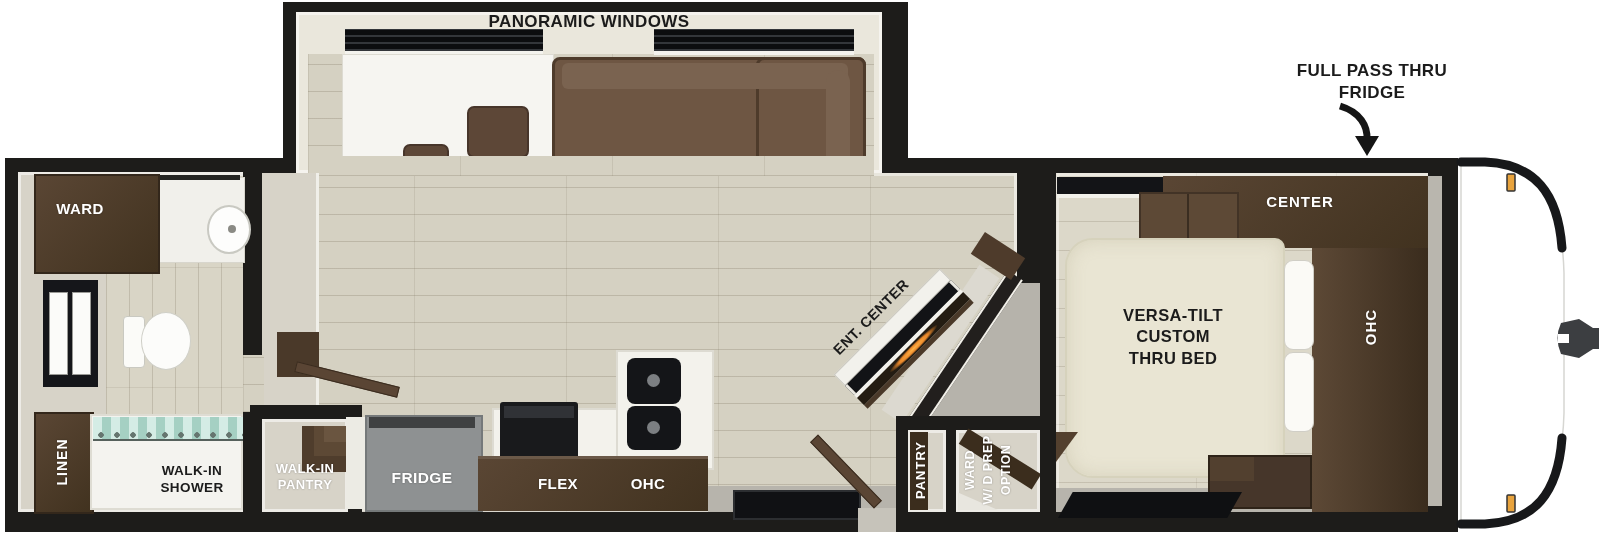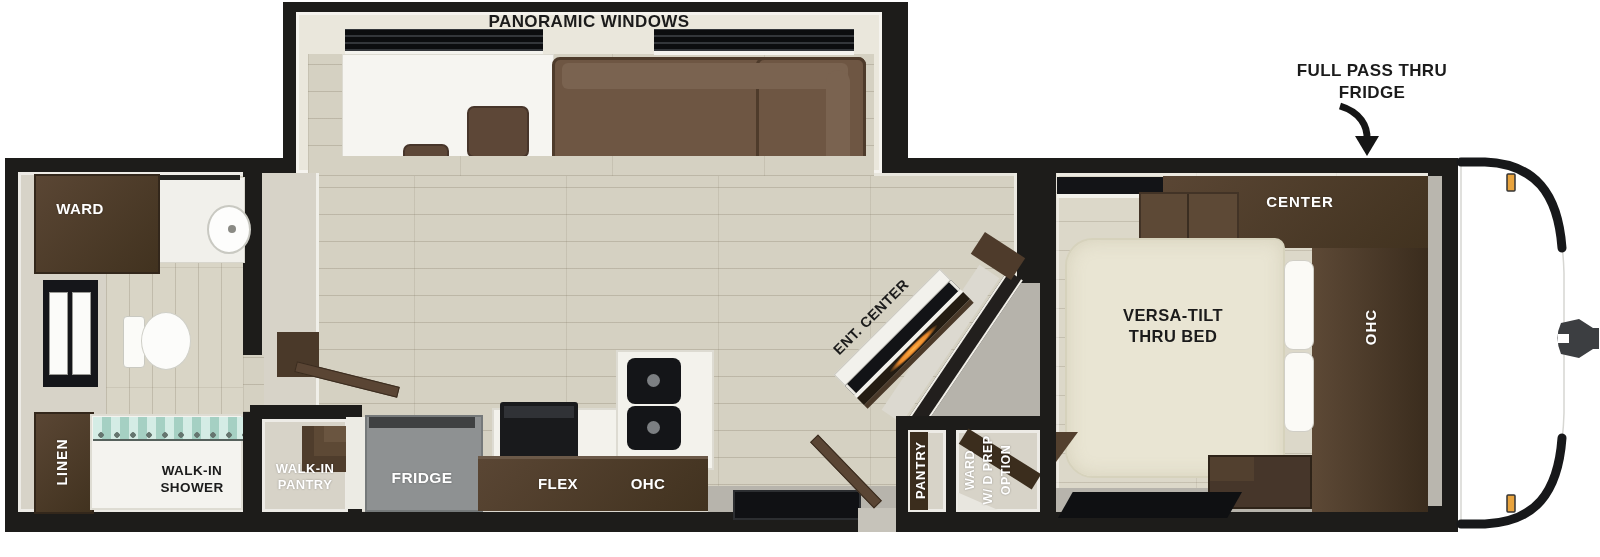--- a/index.html
+++ b/index.html
@@ -194,20 +194,21 @@
   </div>
 
   <div class="abs brown-v" style="left:1312px;top:248px;width:116px;height:264px;"></div>
   <div class="lbl lbl-light vrot" style="left:1320px;top:319px;width:100px;height:16px;font-size:15px;letter-spacing:1px;">
     <span>OHC</span>
   </div>
 
   <div class="abs" style="left:1065px;top:238px;width:216px;height:236px;background:#e9e5d3;border:2px solid #d6d2bc;border-radius:28px 10px 10px 28px;box-shadow:inset 0 0 18px rgba(160,150,120,.25);"></div>
   <div class="lbl lbl-dark" style="left:1080px;top:305px;width:186px;font-size:16.5px;line-height:1.3;">
     <span style="display:block">VERSA-TILT</span>
+    <span style="display:block">CUSTOM</span>
     <span style="display:block">THRU BED</span>
   </div>
   <div class="abs" style="left:1284px;top:260px;width:28px;height:88px;background:#fbfaf6;border:1px solid #d0cec6;border-radius:9px;"></div>
   <div class="abs" style="left:1284px;top:352px;width:28px;height:78px;background:#fbfaf6;border:1px solid #d0cec6;border-radius:9px;"></div>
   <div class="abs" style="left:1208px;top:455px;width:100px;height:50px;background:#46362a;border:2px solid #2e2318;"></div>
   <div class="abs" style="left:1210px;top:457px;width:44px;height:24px;background:#52402f;"></div>
   <div class="abs" style="left:1056px;top:432px;width:22px;height:30px;background:#53402e;clip-path:polygon(0 0,100% 0,0 100%);"></div>
   <div class="abs" style="left:1058px;top:492px;width:184px;height:26px;background:#0f1012;clip-path:polygon(8% 0,100% 0,92% 100%,0 100%);"></div>
 
   <div class="abs" style="left:1428px;top:176px;width:14px;height:330px;background:#b9b6ae;"></div>

